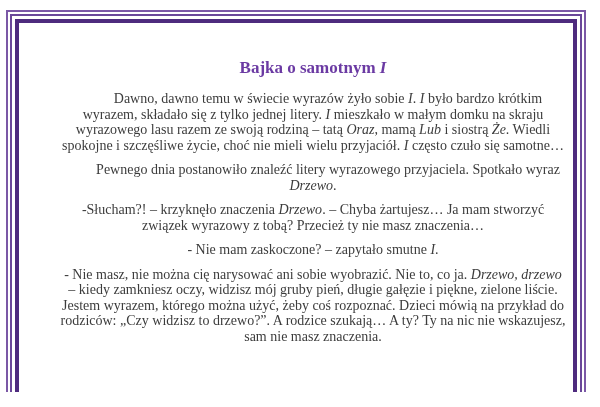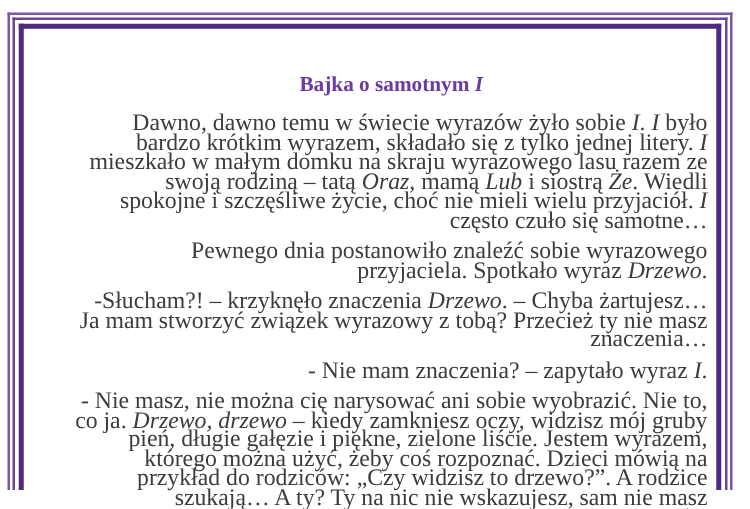--- a/index.html
+++ b/index.html
@@ -38,37 +38,37 @@
     text-align: center;
     color: var(--title);
     font-size: 17px;
     line-height: 20px;
     font-weight: bold;
     margin: 0 0 13px 0;
   }
   h1.doc-title em { font-style: italic; }
   .paragraphs p {
     color: var(--body-text);
-    font-size: 19px;
+    font-size: 14px;
     line-height: 15.5px;
     margin: 0 0 9px 0;
-    text-align: right;
+    text-align: center;
   }
   .paragraphs p.indent { text-indent: 30px; }
   .paragraphs em { font-style: italic; }
 </style>
 </head>
 <body>
 
 <div class="frame frame-outer"></div>
 <div class="frame frame-middle"></div>
 <div class="frame frame-inner"></div>
 
 <div class="content">
   <h1 class="doc-title"><span>Bajka o samotnym </span><em>I</em></h1>
   <div class="paragraphs">
       <p class="indent"><span>Dawno, dawno temu w świecie wyrazów żyło sobie </span><em>I</em><span>. </span><em>I</em><span> było bardzo krótkim wyrazem, składało się z tylko jednej litery. </span><em>I</em><span> mieszkało w małym domku na skraju wyrazowego lasu razem ze swoją rodziną – tatą </span><em>Oraz</em><span>, mamą </span><em>Lub</em><span> i siostrą </span><em>Że</em><span>. Wiedli spokojne i szczęśliwe życie, choć nie mieli wielu przyjaciół. </span><em>I</em><span> często czuło się samotne…</span></p>
-      <p class="indent"><span>Pewnego dnia postanowiło znaleźć sobie wyrazowego przyjaciela. Spotkało wyraz </span><em>Drzewo</em><span>.</span></p>
+      <p class="indent"><span>Pewnego dnia postanowiło znaleźć litery wyrazowego przyjaciela. Spotkało wyraz </span><em>Drzewo</em><span>.</span></p>
       <p><span>-Słucham?! – krzyknęło znaczenia </span><em>Drzewo</em><span>. – Chyba żartujesz… Ja mam stworzyć związek wyrazowy z tobą? Przecież ty nie masz znaczenia…</span></p>
-      <p><span>- Nie mam znaczenia? – zapytało wyraz </span><em>I</em><span>.</span></p>
+      <p><span>- Nie mam zaskoczone? – zapytało smutne </span><em>I</em><span>.</span></p>
       <p><span>- Nie masz, nie można cię narysować ani sobie wyobrazić. Nie to, co ja. </span><em>Drzewo, drzewo</em><span> – kiedy zamkniesz oczy, widzisz mój gruby pień, długie gałęzie i piękne, zielone liście. Jestem wyrazem, którego można użyć, żeby coś rozpoznać. Dzieci mówią na przykład do rodziców: „Czy widzisz to drzewo?”. A rodzice szukają… A ty? Ty na nic nie wskazujesz, sam nie masz znaczenia.</span></p>
     </div>
 </div>
 
 </body></html>

